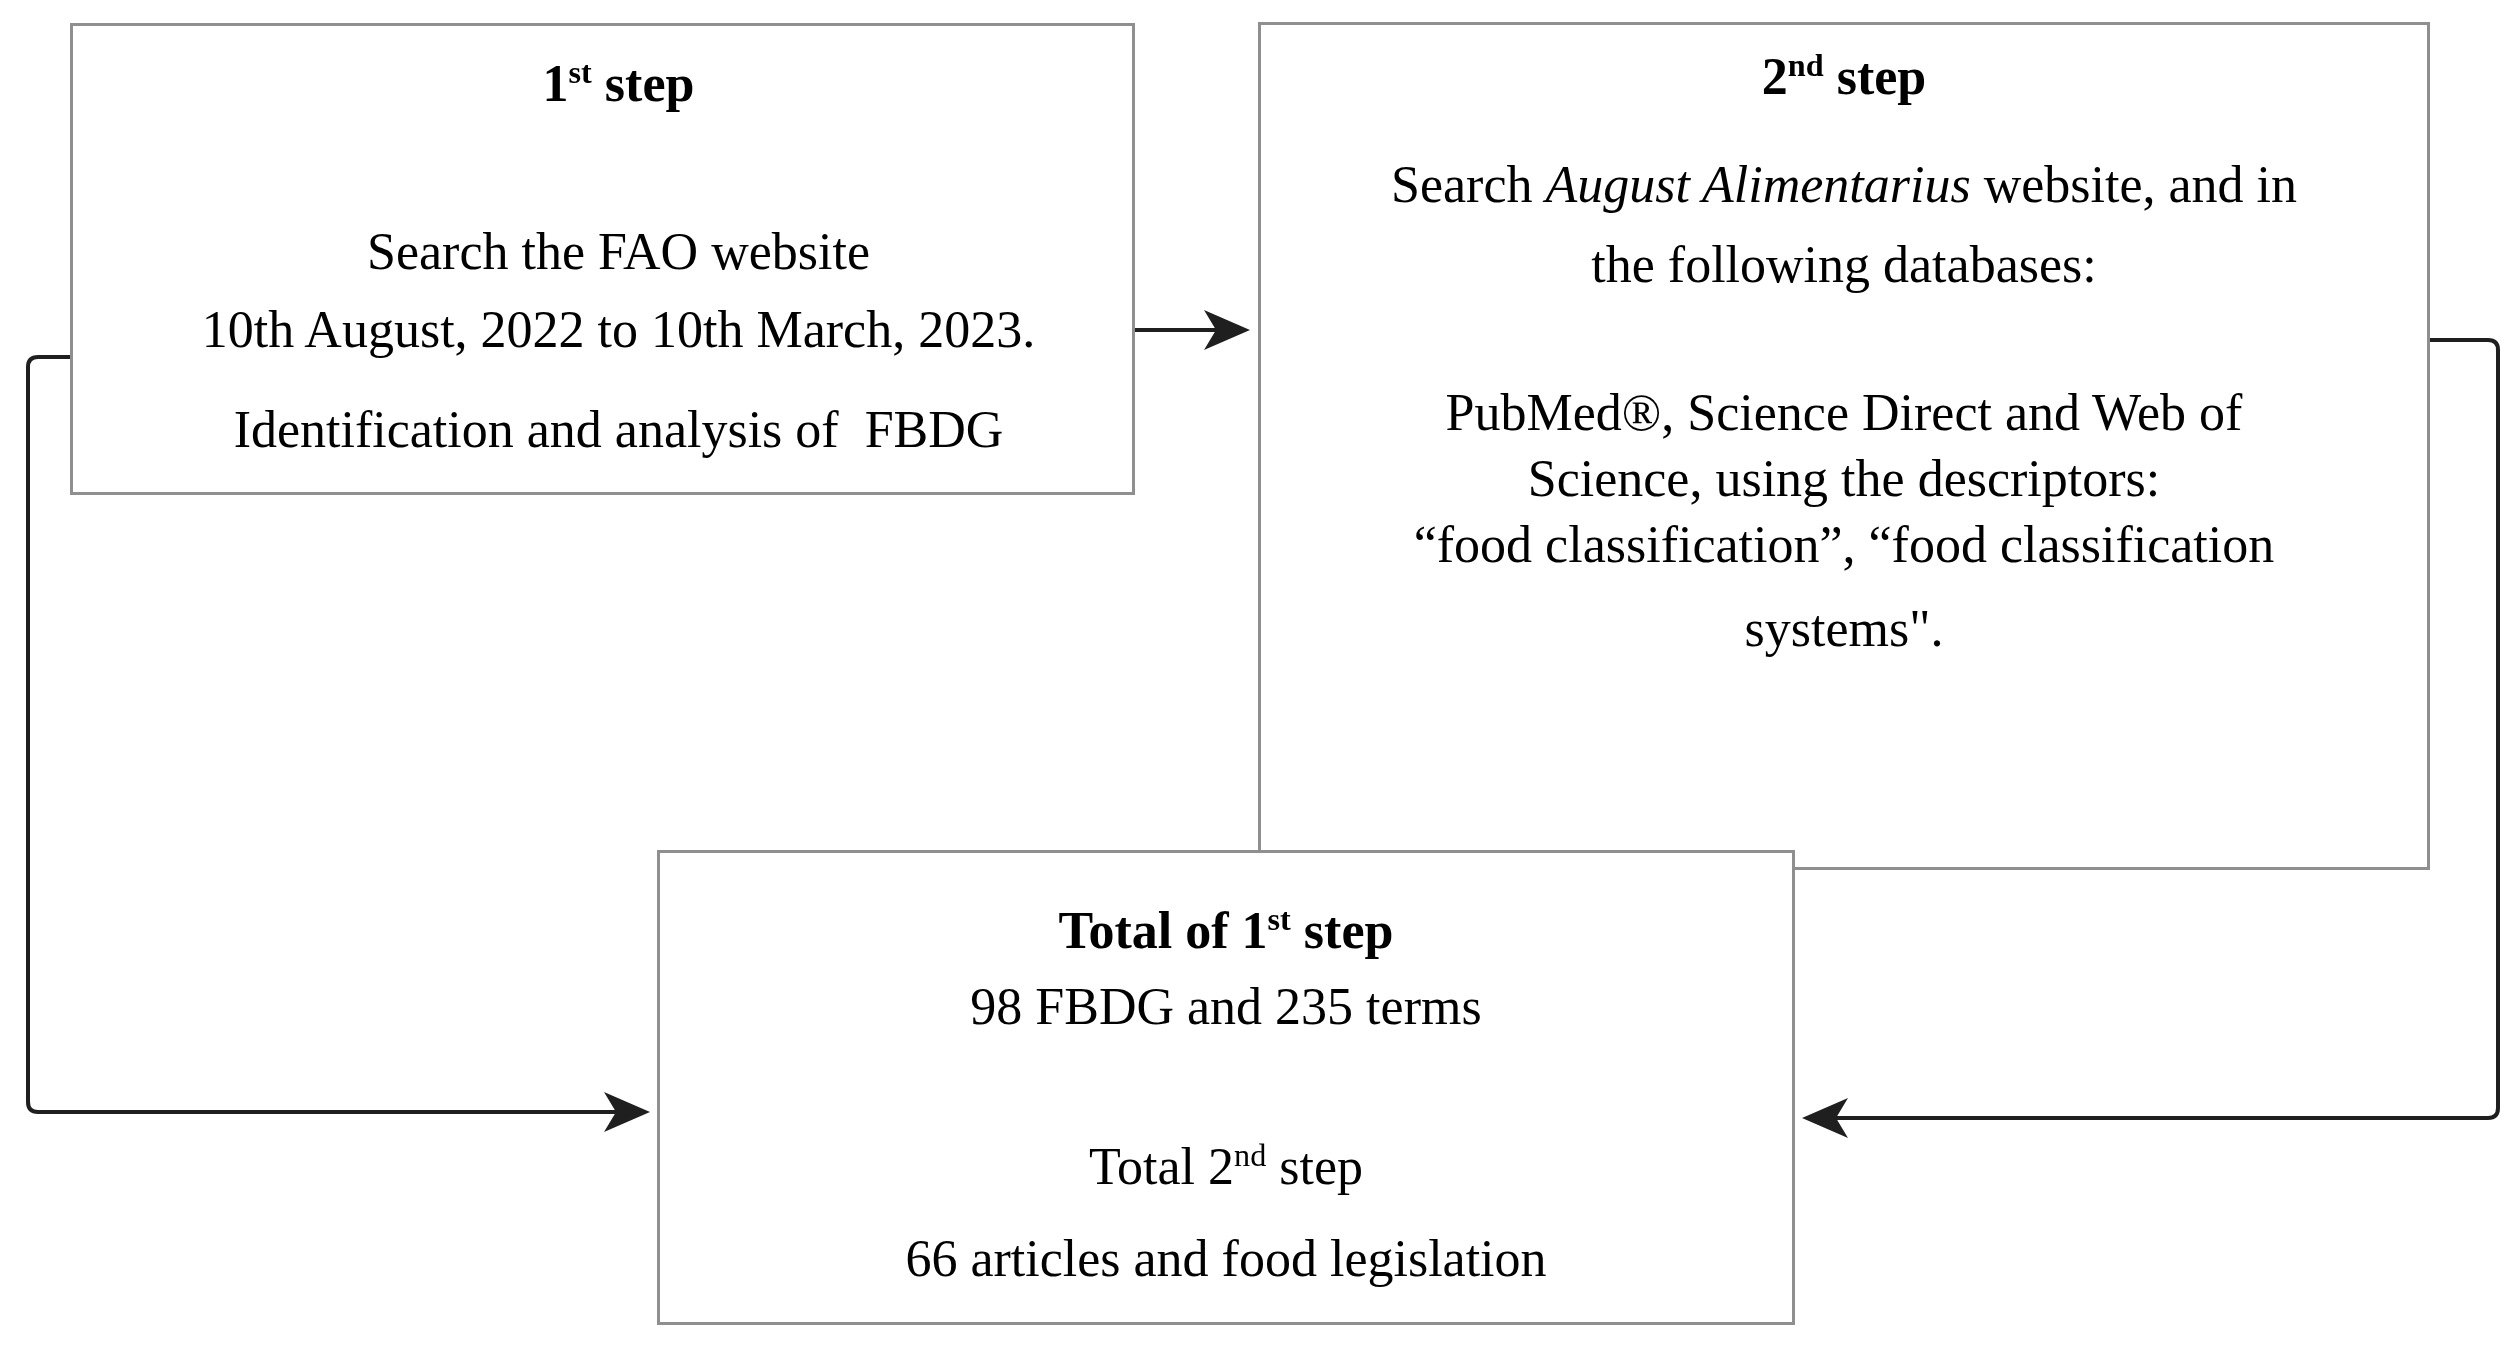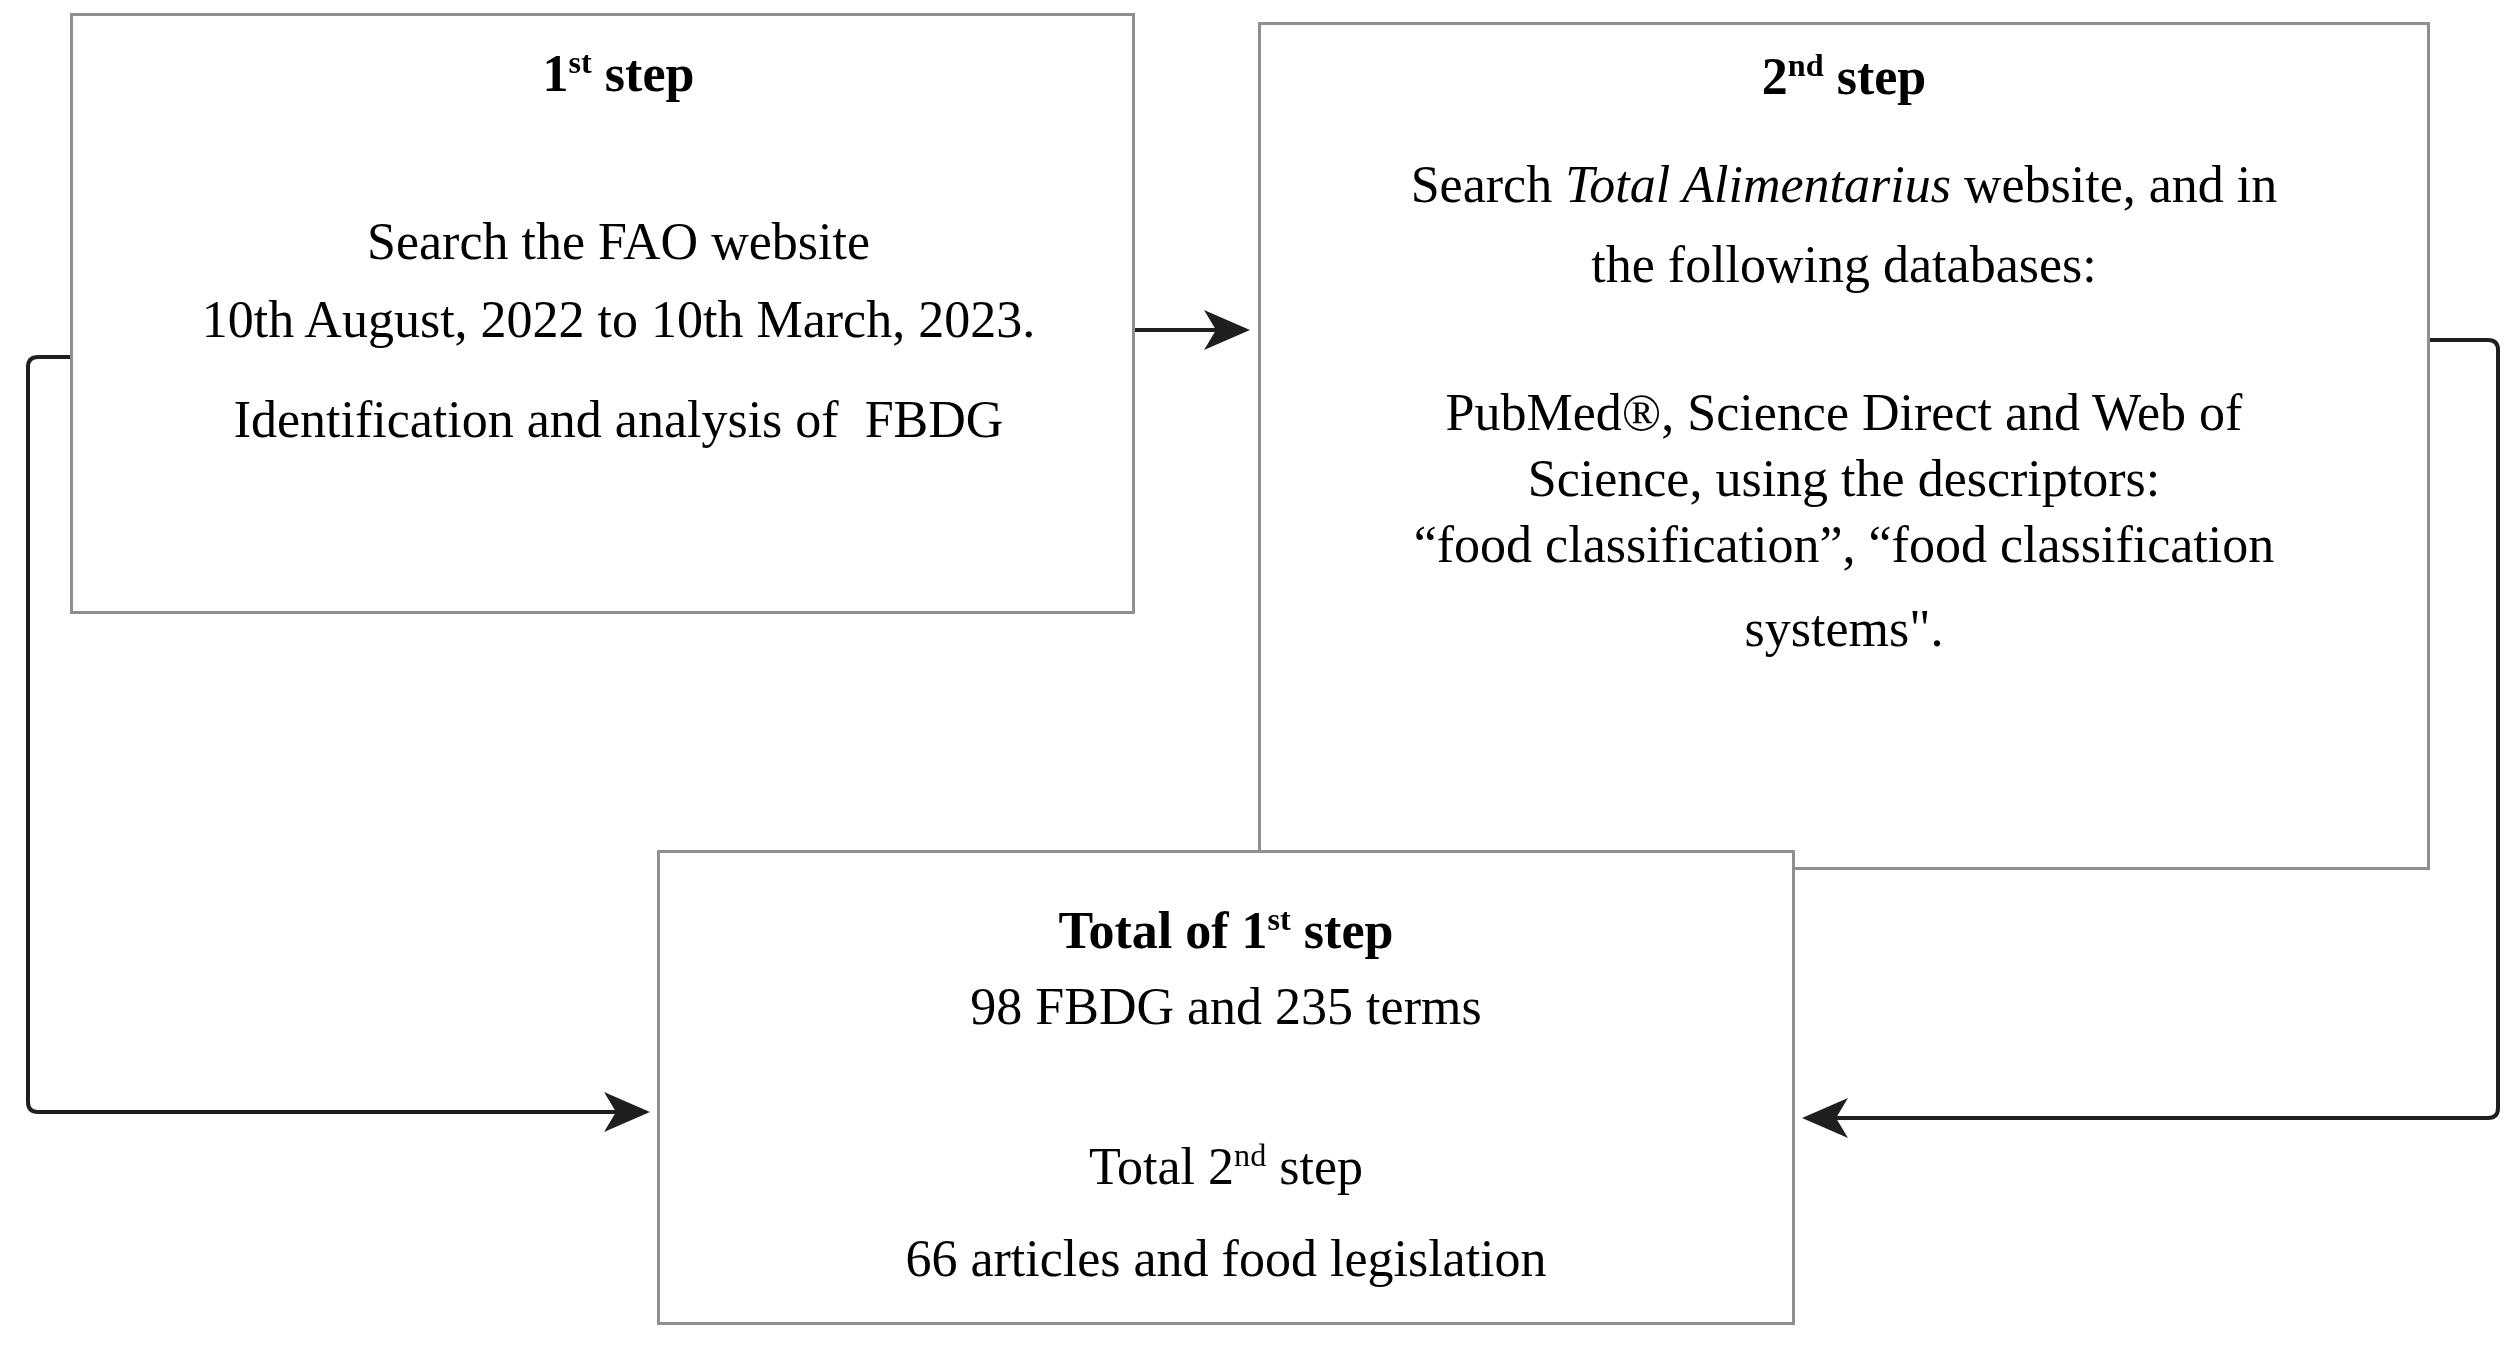--- a/index.html
+++ b/index.html
@@ -29,21 +29,21 @@
     box-sizing: border-box;
     border: 3px solid #8f8f8f;
     background: #ffffff;
     display: flex;
     flex-direction: column;
     align-items: center;
     text-align: center;
     font-size: 52px;
     line-height: 60px;
   }
-  .box1 { left: 70px;   top: 13px;  width: 1065px; height: 601px; padding-left: 32px; }
+  .box1 { left: 70px;   top: 23px;  width: 1065px; height: 472px; padding-left: 32px; }
   .box2 { left: 1258px; top: 22px;  width: 1172px; height: 848px; }
   .box3 { left: 657px;  top: 850px; width: 1138px; height: 475px; }
 
   .line { white-space: pre-wrap; }
   .italic { font-style: italic; }
   sup {
     font-size: 0.62em;
     line-height: 0;
     vertical-align: super;
   }
@@ -87,21 +87,21 @@
 
   <div class="box box1">
     <div class="line b1-title"><span>1</span><sup>st</sup><span> step</span></div>
     <div class="line b1-search">Search the FAO website</div>
     <div class="line b1-dates">10th August, 2022 to 10th March, 2023.</div>
     <div class="line b1-ident">Identification and analysis of  FBDG</div>
   </div>
 
   <div class="box box2">
     <div class="line b2-title"><span>2</span><sup>nd</sup><span> step</span></div>
-    <div class="line b2-line1"><span>Search </span><span class="italic">Total Alimentarius</span><span> website, and in</span></div>
+    <div class="line b2-line1"><span>Search </span><span class="italic">August Alimentarius</span><span> website, and in</span></div>
     <div class="line b2-line2">the following databases:</div>
     <div class="line b2-line3">PubMed®, Science Direct and Web of</div>
     <div class="line b2-line4">Science, using the descriptors:</div>
     <div class="line b2-line5">“food classification”, “food classification</div>
     <div class="line b2-line6">systems".</div>
   </div>
 
   <div class="box box3">
     <div class="line b3-title1"><span>Total of 1</span><sup>st</sup><span> step</span></div>
     <div class="line b3-value1">98 FBDG and 235 terms</div>

